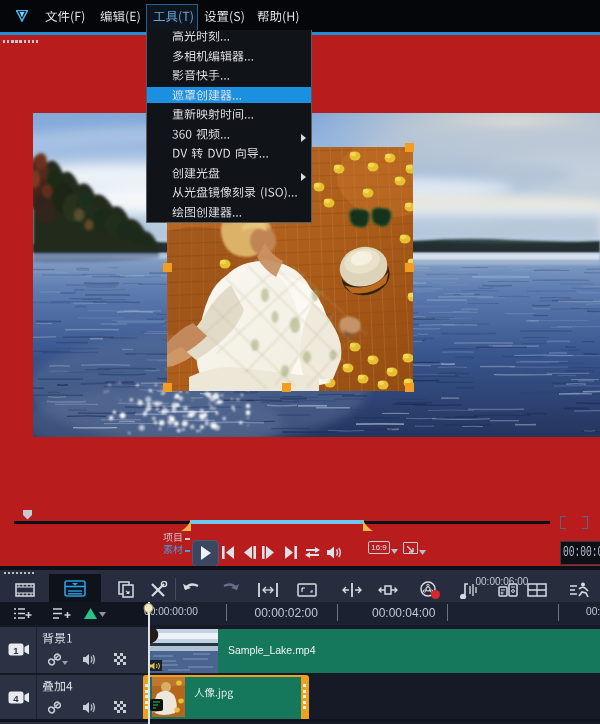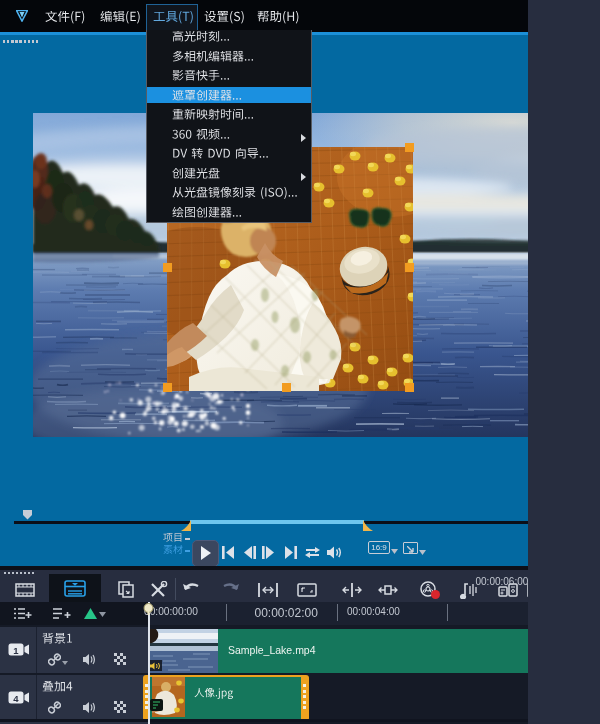--- a/index.html
+++ b/index.html
@@ -1,14 +1,14 @@
 <!DOCTYPE html>
 <html><head><meta charset="utf-8"><style>
 html,body{margin:0;padding:0;background:#272d3f}
-#root{position:relative;width:528px;height:724px;overflow:hidden;background:#0369a1;
+#root{position:relative;width:600px;height:724px;overflow:hidden;background:#b91c1c;
  font-family:"Liberation Sans",sans-serif}
 .abs{position:absolute}
 </style></head><body>
 <div id="root">
 <svg class="abs" style="left:33px;top:113px" width="567" height="324" viewBox="0 0 567 324">
 <defs>
 <linearGradient id="sky" x1="0" y1="0" x2="0" y2="1">
  <stop offset="0" stop-color="#82a8d8"></stop>
           <stop offset="0.4" stop-color="#a2c0e2"></stop>
           <stop offset="1" stop-color="#ccd9ea"></stop>
@@ -1080,21 +1080,21 @@
       </g>
     </svg>
     <svg class="abs" style="left:84px;top:608px" width="13" height="11">
       <path d="M6.5,0 L13,11 L0,11 Z" fill="#27c588"></path>
     </svg>
     <svg class="abs" style="left:99px;top:612px" width="7" height="5">
       <path d="M0,0 L7,0 L3.5,5 Z" fill="#8f96a2"></path>
     </svg>
     <div class="abs" style="left:144px;top:606px;font-size:10.2px;color:#c3c8d1;white-space:nowrap">00:00:00:00</div>
     <div class="abs" style="left:254.5px;top:606px;font-size:12px;color:#c3c8d1;white-space:nowrap">00:00:02:00</div>
-    <div class="abs" style="left:347px;top:606px;font-size:10px;color:#c3c8d1;white-space:nowrap">00:00:04:00</div>
+    <div class="abs" style="left:372px;top:606px;font-size:12px;color:#c3c8d1;white-space:nowrap">00:00:04:00</div>
     <div class="abs" style="left:475.5px;top:576px;font-size:10px;color:#c3c8d1;white-space:nowrap">00:00:06:00</div>
     <div class="abs" style="left:586px;top:606px;font-size:10.2px;color:#c3c8d1;white-space:nowrap">00:00:08:00</div>
     <div class="abs" style="left:226px;top:604px;width:1px;height:17px;background:#6a7180"></div>
     <div class="abs" style="left:336.5px;top:604px;width:1px;height:17px;background:#6a7180"></div>
     <div class="abs" style="left:447px;top:604px;width:1px;height:17px;background:#6a7180"></div>
     <div class="abs" style="left:557.5px;top:604px;width:1px;height:17px;background:#6a7180"></div>
     <div class="abs" style="left:0;top:625px;width:600px;height:99px;background:#151a26"></div>
     <div class="abs" style="left:0;top:627px;width:148px;height:46px;background:#2b3244"></div>
     <div class="abs" style="left:36px;top:627px;width:1px;height:46px;background:#1b2130"></div>
     <svg class="abs" style="left:8px;top:642px" width="22" height="15" viewBox="0 0 22 15">

